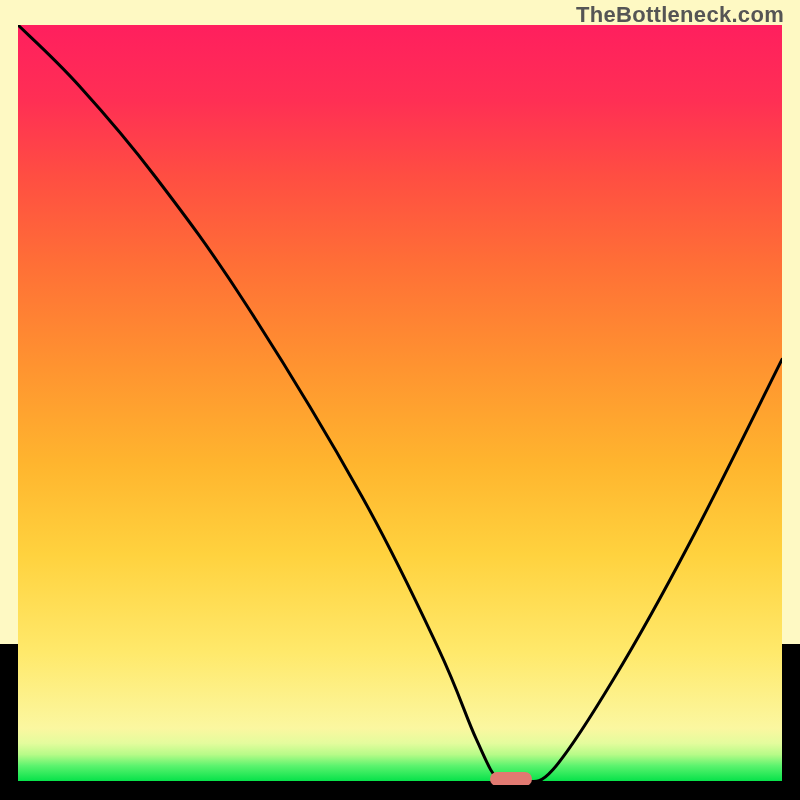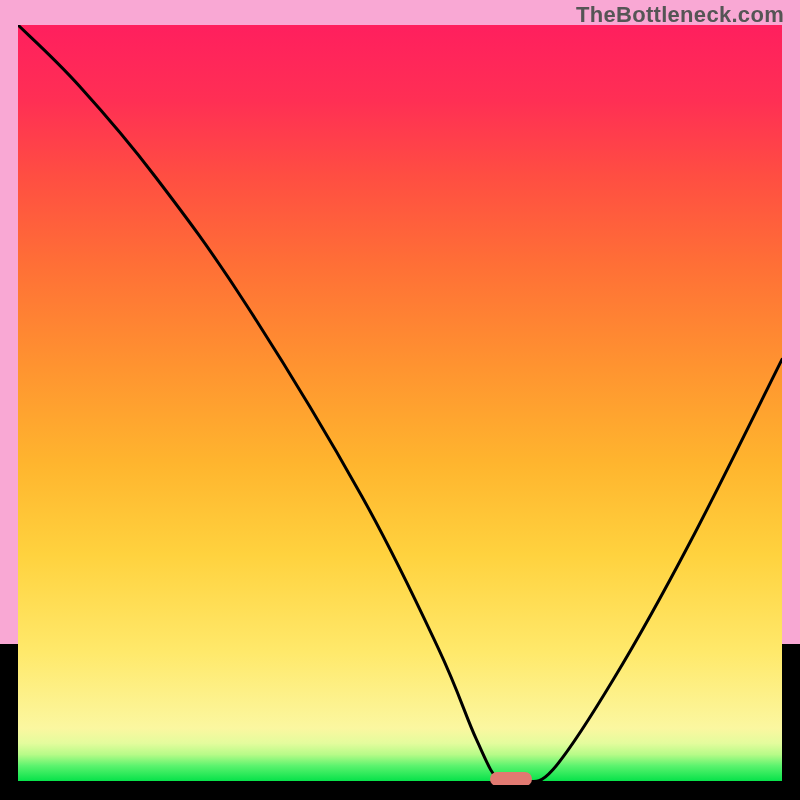--- a/index.html
+++ b/index.html
@@ -8,21 +8,21 @@
     width: 800px;
     height: 800px;
     background: #000;
     font-family: Arial, Helvetica, sans-serif;
     overflow: hidden;
   }
   .container {
     position: relative;
     width: 800px;
     height: 644px;
-    background: #f9a8d4;
+    background: #fef9c3;
     text-align: right;
   }
   .watermark {
     position: absolute;
     top: 2px;
     right: 16px;
     color: #555;
     font-size: 22px;
     font-weight: bold;
     letter-spacing: 0.3px;

